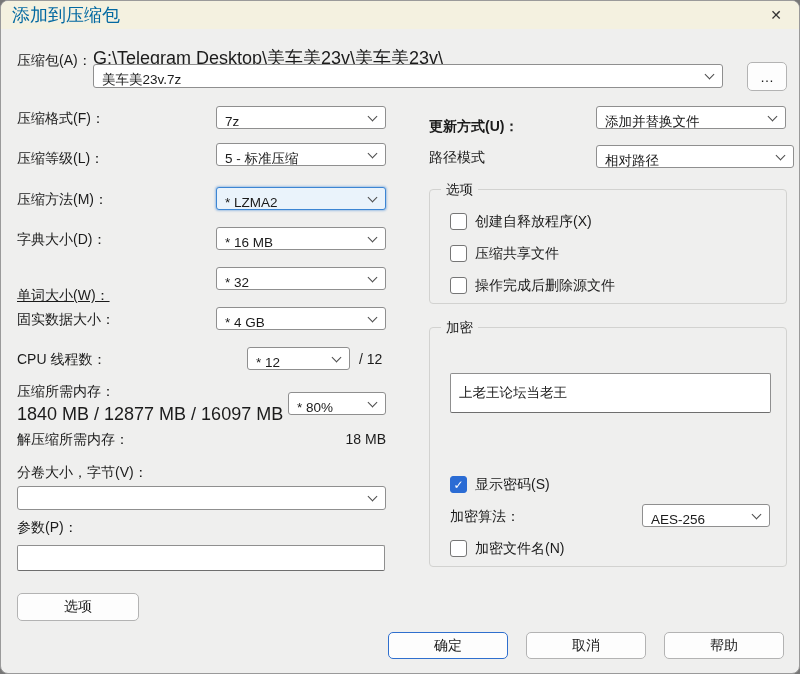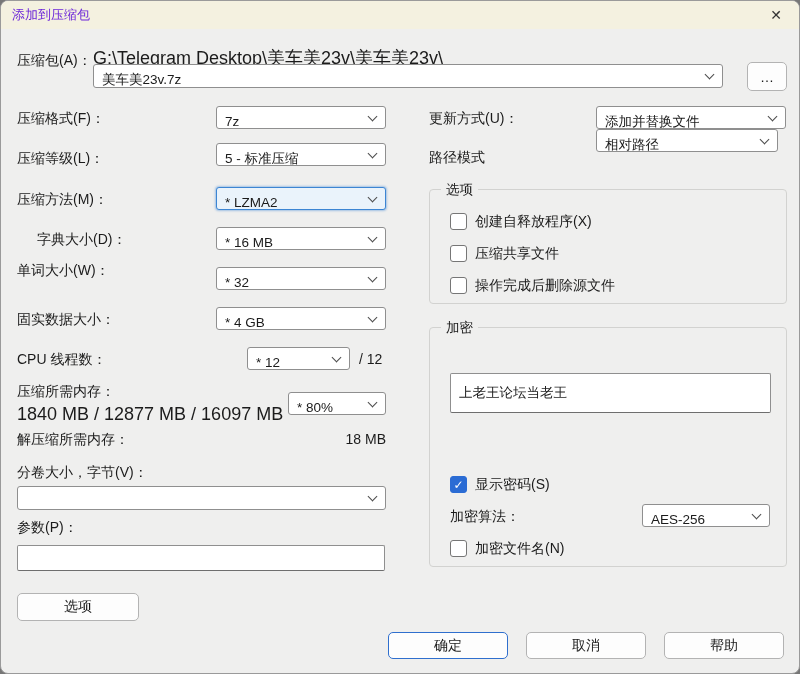--- a/index.html
+++ b/index.html
@@ -4,21 +4,21 @@
 <style>
   * { margin:0; padding:0; box-sizing:border-box; }
   html,body { width:800px; height:674px; }
   body { font-family:"Liberation Sans","DejaVu Sans",sans-serif; background:#777; }
   #dialog {
     position:relative; width:800px; height:674px; background:#efefee;
     border:1px solid #9a9a9a; border-radius:8px; overflow:hidden; color:#1b1b1b;
   }
   .abs { position:absolute; }
   #titlebar { left:0; top:0; width:100%; height:28px; background:#f4f1e0; }
-  #title { left:11px; top:0; height:40px; line-height:28px; font-size:13px; color:#6d28d9; }
+  #title { left:11px; top:0; height:40px; line-height:28px; font-size:18px; color:#0369a1; }
   #close { right:8px; top:2px; width:30px; height:24px; text-align:center; line-height:24px;
            font-size:14px; color:#333; cursor:default; }
   .lbl { font-size:14px; color:#1b1b1b; white-space:nowrap; }
   .small { font-size:18px; }
   .combo {
     background:#fff; border:1px solid #8f8f8f; border-radius:3px;
     font-size:13.5px; line-height:21px; padding:4px 24px 0 8px; height:23px;
     white-space:nowrap; overflow:hidden;
   }
   .combo.tall { height:24px; line-height:22px; }
@@ -77,26 +77,26 @@
   <div class="abs lbl" style="left:16px; top:149px;">压缩等级(L)：</div>
   <div class="abs combo" style="left:215px; top:142px; width:170px;">
     <span>5 - 标准压缩</span><span class="chev"></span>
   </div>
 
   <div class="abs lbl" style="left:16px; top:190px;">压缩方法(M)：</div>
   <div class="abs combo focused" style="left:215px; top:186px; width:170px;">
     <span>* LZMA2</span><span class="chev"></span>
   </div>
 
-  <div class="abs lbl" style="left:16px; top:230px;margin-left:20px;">字典大小(D)：</div>
+  <div class="abs lbl" style="left:16px; top:230px;">字典大小(D)：</div>
   <div class="abs combo" style="left:215px; top:226px; width:170px;">
     <span>* 16 MB</span><span class="chev"></span>
   </div>
 
-  <div class="abs lbl" style="left:16px; top:261px;">单词大小(W)：</div>
+  <div class="abs lbl" style="left:16px; top:286px;text-decoration:underline;">单词大小(W)：</div>
   <div class="abs combo" style="left:215px; top:266px; width:170px;">
     <span>* 32</span><span class="chev"></span>
   </div>
 
   <div class="abs lbl" style="left:16px; top:310px;">固实数据大小：</div>
   <div class="abs combo" style="left:215px; top:306px; width:170px;">
     <span>* 4 GB</span><span class="chev"></span>
   </div>
 
   <div class="abs lbl" style="left:16px; top:350px;">CPU 线程数：</div>
@@ -121,27 +121,27 @@
 
   <div class="abs lbl" style="left:16px; top:518px;">参数(P)：</div>
   <div class="abs" style="left:16px; top:544px; width:368px; height:26px;">
     <input class="txtin" type="text" value="" style="">
   </div>
 
   <div class="abs btn" style="left:16px; top:592px; width:122px; height:28px;">
     <span>选项</span>
   </div>
 
-  <div class="abs lbl" style="left:428px; top:109px;">更新方式(U)：</div>
+  <div class="abs lbl" style="left:428px; top:117px;font-weight:bold;">更新方式(U)：</div>
   <div class="abs combo" style="left:595px; top:105px; width:190px;">
     <span>添加并替换文件</span><span class="chev"></span>
   </div>
 
   <div class="abs lbl" style="left:428px; top:148px;">路径模式</div>
-  <div class="abs combo" style="left:595px; top:128px; width:182px;">
+  <div class="abs combo" style="left:595px; top:144px; width:198px;">
     <span>相对路径</span><span class="chev"></span>
   </div>
 
   <div class="abs group" style="left:428px; top:188px; width:358px; height:115px;">
     <span class="legend">选项</span>
 
     <div class="abs cb" style="left:20px; top:23px;"></div>
     <div class="abs cblbl" style="left:45px; top:23px;">创建自释放程序(X)</div>
 
     <div class="abs cb" style="left:20px; top:55px;"></div>

